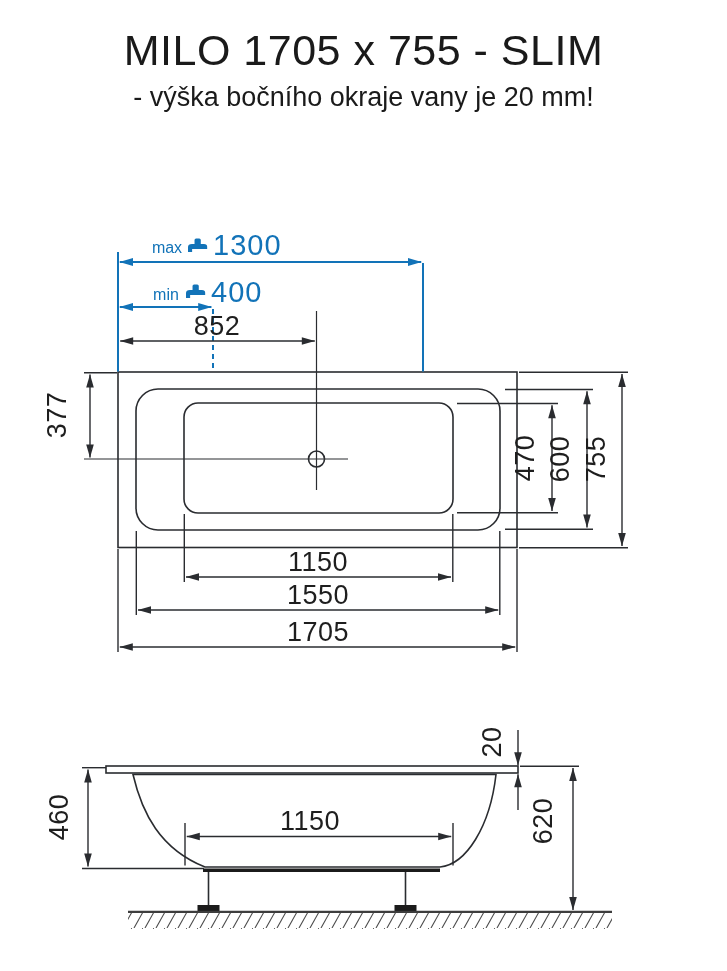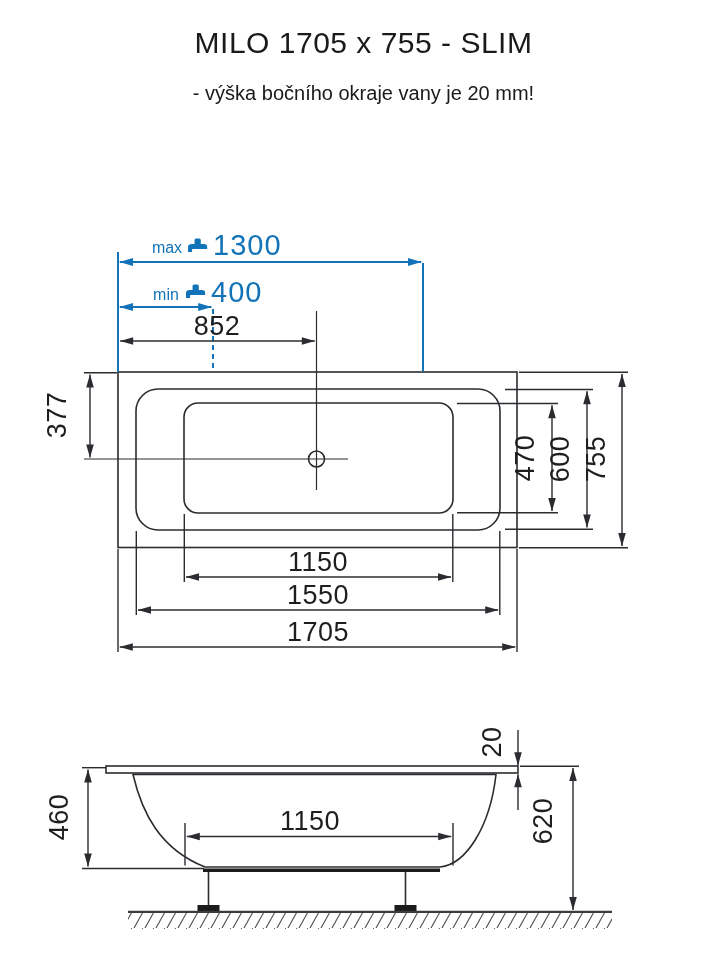--- a/index.html
+++ b/index.html
@@ -1,21 +1,21 @@
 <!DOCTYPE html>
 <html><head>
 <meta charset="utf-8">
 <style>
   html,body{margin:0;padding:0;background:#fff;}
   .page{position:relative;width:727px;height:971px;background:#fff;overflow:hidden;
         font-family:"Liberation Sans",sans-serif;}
   .title{position:absolute;top:26px;left:0;width:727px;text-align:center;
-         font-size:30px;color:#1a1a1a;letter-spacing:0.5px;}
+         font-size:43px;color:#1a1a1a;letter-spacing:0.5px;}
   .subtitle{position:absolute;top:82px;left:0;width:727px;text-align:center;
-            font-size:20px;color:#1a1a1a;}
+            font-size:27px;color:#1a1a1a;}
   svg{position:absolute;top:0;left:0;}
   svg text{font-family:"Liberation Sans",sans-serif;}
   .t27{font-size:27px;fill:#1e1e1e;letter-spacing:0.5px;}
   .t29b{font-size:29px;fill:#1273b8;letter-spacing:1px;}
   .t16b{font-size:16px;fill:#1273b8;}
   .ln{stroke:#2a2c30;stroke-width:1.6;fill:none;}
   .dim{stroke:#2a2c30;stroke-width:1.4;fill:none;}
   .thin{stroke:#2a2c30;stroke-width:1.2;fill:none;}
   .blue{stroke:#1273b8;stroke-width:2;fill:none;}
 </style>

